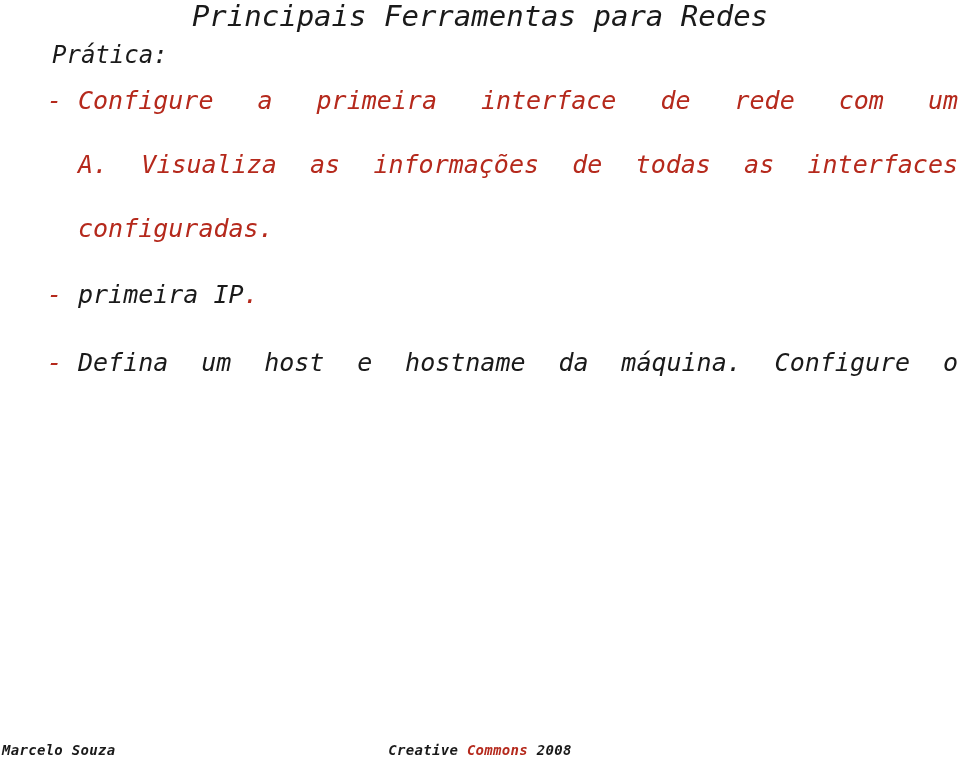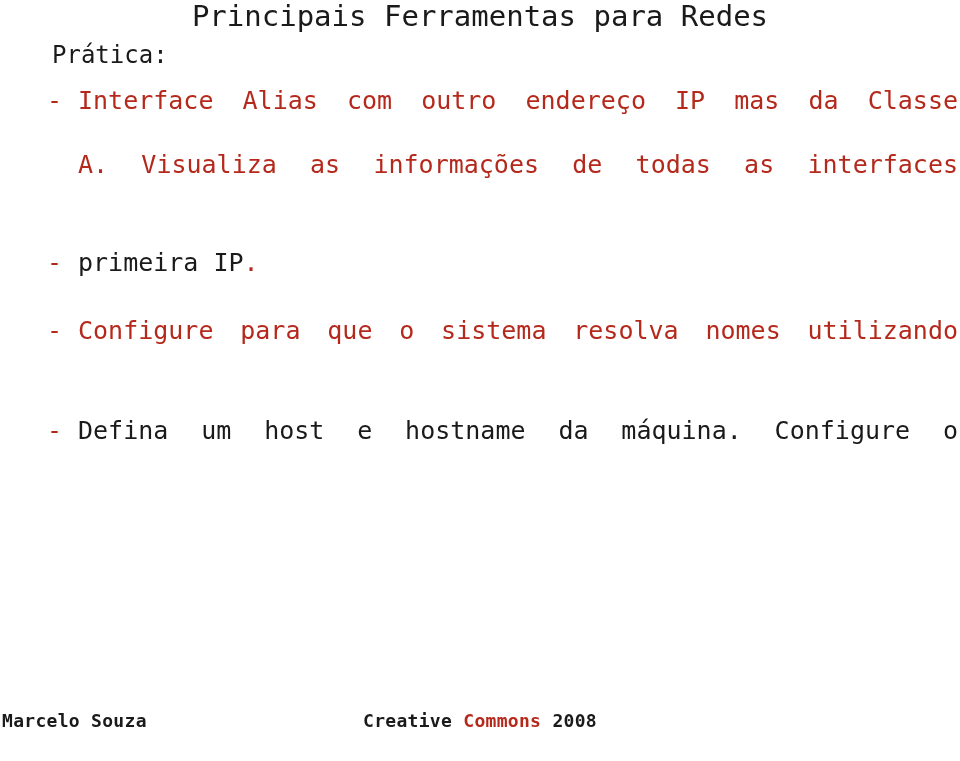--- a/index.html
+++ b/index.html
@@ -13,20 +13,21 @@
     position: relative;
     overflow: hidden;
     font-family: "DejaVu Sans Mono", monospace;
     color: #1a1a1a;
     -webkit-font-smoothing: antialiased;
   }
 
   .slide {
     position: absolute;
     inset: 0;
+    font-style: italic;
   }
 
   
   .slide-title {
     position: absolute;
     top: -2px;
     left: 0;
     width: 960px;
     text-align: center;
     font-size: 29px;
@@ -100,24 +101,24 @@
   
   .b1 { margin-bottom: 34px; }
   .b2 { margin-bottom: 36px; }
   .b3 { margin-bottom: 36px; }
   .b4 { margin-bottom: 0; }
 
   
   .footer {
     position: absolute;
     left: 0;
-    top: 710px;
+    top: 739px;
     width: 900px;
     height: 22px;
-    font-size: 18px;
+    font-size: 14px;
     line-height: 22px;
     font-weight: bold;
   }
   .footer-left {
     position: absolute;
     left: 2px;
     top: 0;
     color: #1a1a1a;
     letter-spacing: 0.3px;
   }
@@ -138,32 +139,32 @@
 <div class="slide">
 
   <div class="slide-title">Principais Ferramentas para Redes</div>
 
   <div class="subtitle">Prática:</div>
 
   <div class="bullets">
 
     <div class="bullet red b1">
       <span class="dash">-</span>
-      <span class="ln">Interface Alias com outro endereço IP mas da Classe</span>
+      <span class="ln"> Configure a primeira interface de rede com um</span>
       <span class="ln">A. Visualiza as informações de todas as interfaces</span>
+      <span class="ln last">configuradas.</span>
     </div>
 
     <div class="bullet b2">
       <span class="dash">-</span>
       <span class="ln last"><span>primeira IP</span><span class="dot-red">.</span></span>
     </div>
 
     <div class="bullet red b3">
       <span class="dash">-</span>
-      <span class="ln">Configure para que o sistema resolva nomes utilizando</span>
     </div>
 
     <div class="bullet b4">
       <span class="dash">-</span>
       <span class="ln"> Defina um host e hostname da máquina. Configure o</span>
 
     </div>
 
   </div>
 

